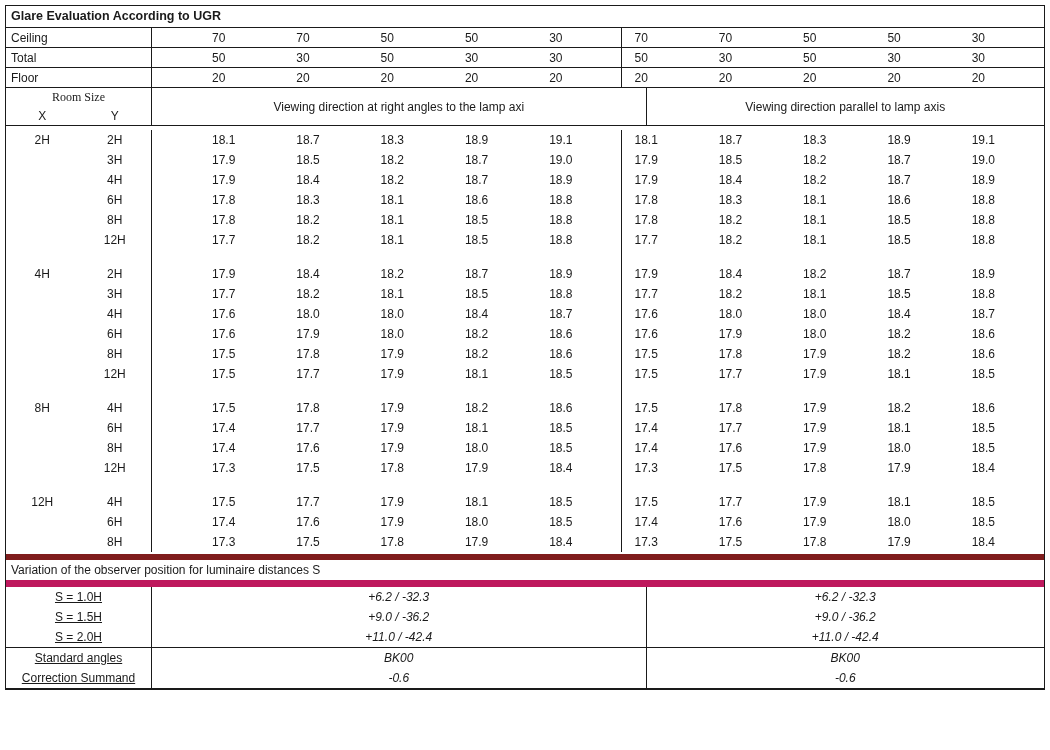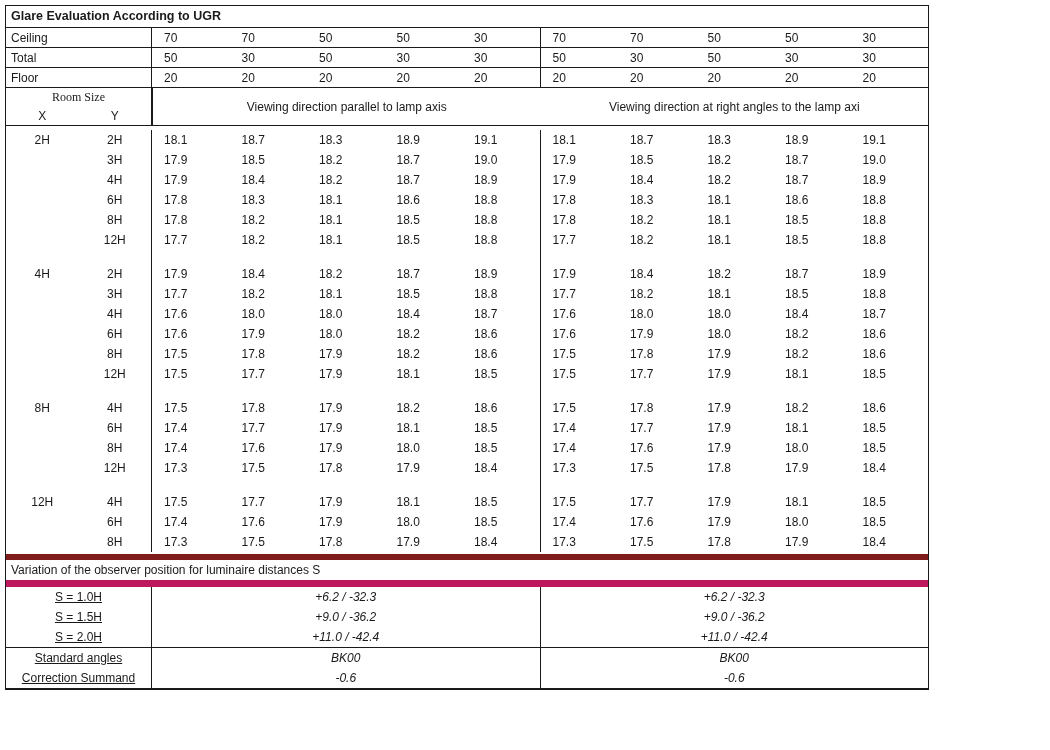--- a/index.html
+++ b/index.html
@@ -16,29 +16,30 @@
     width: 1050px;
     height: 750px;
     box-sizing: border-box;
     overflow: hidden;
     background: #fff;
   }
   .sheet {
     position: absolute;
     left: 5px;
     top: 5px;
-    width: 924px;
+    width: 1040px;
     border: 1px solid #1a1a1a;
     box-sizing: border-box;
   }
   
   .row {
     display: flex;
     width: 100%;
     box-sizing: border-box;
+    gap: 48px;
   }
   .bb { border-bottom: 1px solid #1a1a1a; }
 
   .title-row {
     font-weight: bold;
     font-size: 12.5px;
     padding: 3px 5px 4px 5px;
     border-bottom: 1px solid #1a1a1a;
     line-height: 14px;
   }
@@ -229,22 +230,22 @@
     </div>
 
     <div class="row dir-row bb">
       <div class="roomsize-head">
         <span class="roomsize-title">Room Size</span>
         <span class="xy">
           <span>X</span>
           <span>Y</span>
         </span>
       </div>
+      <div class="dir-col">Viewing direction at right angles to the lamp axi</div>
       <div class="dir-col grpsep">Viewing direction parallel to lamp axis</div>
-      <div class="dir-col">Viewing direction at right angles to the lamp axi</div>
     </div>
 
     <div class="body-block">
 
       <div class="row data-row">
         <div class="rowlabels">
           <span>2H</span>
           <span>2H</span>
         </div>
         <div class="datacells">

